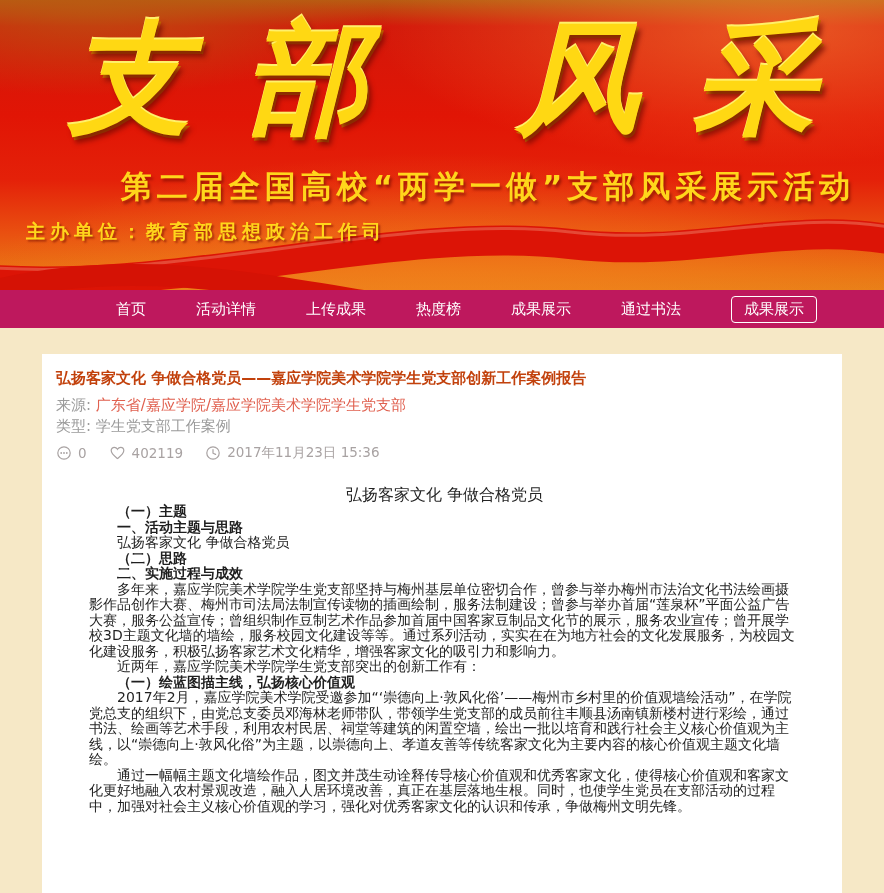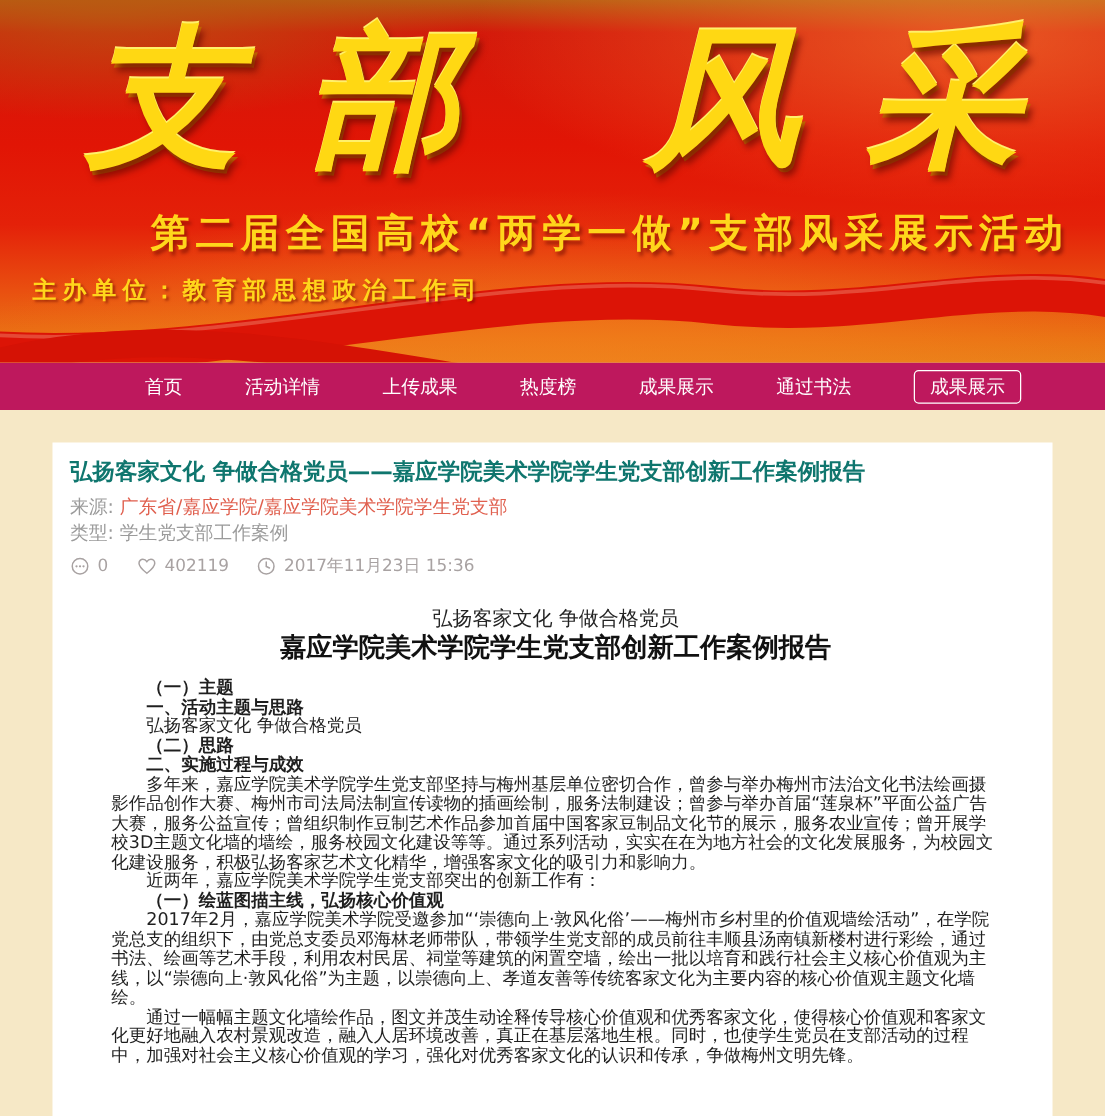--- a/index.html
+++ b/index.html
@@ -45,21 +45,21 @@
   .nav-upload{
     border:1px solid #ffffff;border-radius:4px;padding:3px 12px;cursor:pointer;white-space:nowrap;
   }
 
   
   .content-wrap{width:884px;height:565px;padding-top:26px;box-sizing:border-box;}
   .content-box{
     width:800px;height:539px;margin:0 auto;background:#ffffff;
     padding:12px 14px 0;box-sizing:border-box;overflow:hidden;
   }
-  .post-title{font-size:18px;font-weight:bold;color:#0f766e;line-height:20px;margin:2px 0 7px;}
+  .post-title{font-size:15px;font-weight:bold;color:#c2410c;line-height:20px;margin:2px 0 7px;}
   .post-meta{font-size:15px;color:#9b9b9b;line-height:21px;}
   .post-meta a{color:#e0604f;text-decoration:none;cursor:pointer;}
   .meta-sep{color:#e0604f;}
   .post-stats{display:flex;align-items:center;gap:8px;margin-top:7px;font-size:13.5px;color:#a8a2a2;}
   .stat{display:flex;align-items:center;gap:6px;cursor:pointer;}
   .stat.static{cursor:default;}
   .stat svg{display:block;}
   .stat + .stat{margin-left:14px;}
 
   
@@ -132,21 +132,20 @@
           <svg width="16" height="16" viewBox="0 0 16 16">
             <circle cx="8" cy="8" r="6.2" fill="none" stroke="#a8a2a2" stroke-width="1.2"></circle>
             <path d="M8 4.5 L8 8.2 L10.6 9.4" fill="none" stroke="#a8a2a2" stroke-width="1.2" stroke-linecap="round"></path>
           </svg>
           <span>2017年11月23日 15:36</span>
         </span>
       </div>
 
       <div class="article">
         <div class="a-center-sub">弘扬客家文化 争做合格党员</div>
-        <div class="a-center-main">嘉应学院美术学院学生党支部创新工作案例报告</div>
         <p class="h">（一）主题</p>
         <p class="h">一、活动主题与思路</p>
         <p>弘扬客家文化 争做合格党员</p>
         <p class="h">（二）思路</p>
         <p class="h">二、实施过程与成效</p>
         <p>多年来，嘉应学院美术学院学生党支部坚持与梅州基层单位密切合作，曾参与举办梅州市法治文化书法绘画摄影作品创作大赛、梅州市司法局法制宣传读物的插画绘制，服务法制建设；曾参与举办首届“莲泉杯”平面公益广告大赛，服务公益宣传；曾组织制作豆制艺术作品参加首届中国客家豆制品文化节的展示，服务农业宣传；曾开展学校3D主题文化墙的墙绘，服务校园文化建设等等。通过系列活动，实实在在为地方社会的文化发展服务，为校园文化建设服务，积极弘扬客家艺术文化精华，增强客家文化的吸引力和影响力。</p>
         <p>近两年，嘉应学院美术学院学生党支部突出的创新工作有：</p>
         <p class="h">（一）绘蓝图描主线，弘扬核心价值观</p>
         <p>2017年2月，嘉应学院美术学院受邀参加“‘崇德向上·敦风化俗’——梅州市乡村里的价值观墙绘活动”，在学院党总支的组织下，由党总支委员邓海林老师带队，带领学生党支部的成员前往丰顺县汤南镇新楼村进行彩绘，通过书法、绘画等艺术手段，利用农村民居、祠堂等建筑的闲置空墙，绘出一批以培育和践行社会主义核心价值观为主线，以“崇德向上·敦风化俗”为主题，以崇德向上、孝道友善等传统客家文化为主要内容的核心价值观主题文化墙绘。</p>
         <p>通过一幅幅主题文化墙绘作品，图文并茂生动诠释传导核心价值观和优秀客家文化，使得核心价值观和客家文化更好地融入农村景观改造，融入人居环境改善，真正在基层落地生根。同时，也使学生党员在支部活动的过程中，加强对社会主义核心价值观的学习，强化对优秀客家文化的认识和传承，争做梅州文明先锋。</p>

